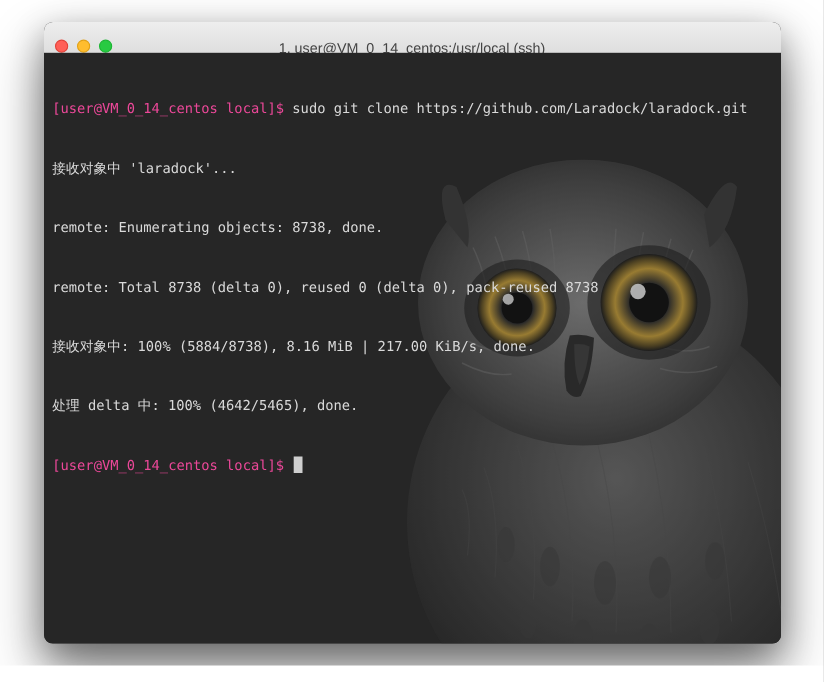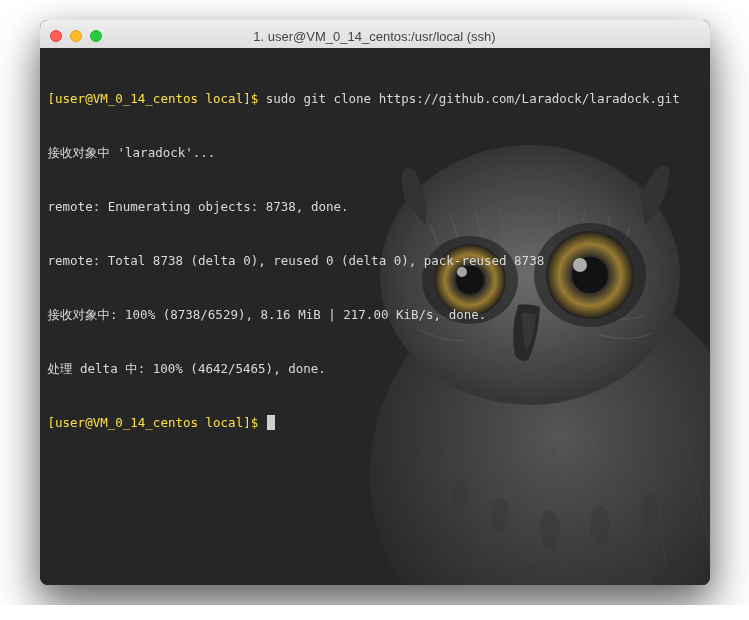--- a/index.html
+++ b/index.html
@@ -22,21 +22,21 @@
       border-radius: 8px;
       overflow: hidden;
       box-shadow: 0 25px 50px rgba(0,0,0,0.45), 0 10px 30px rgba(0,0,0,0.3);
       position: relative;
     }
     .titlebar {
       height: 28px;
       background: linear-gradient(to bottom, #eeeeee, #dcdcdc);
       border-bottom: 1px solid #b8b8b8;
       display: flex;
-      align-items: center;
+      align-items: flex-start;
       padding: 16px 10px;
       position: relative;
     }
     .traffic-lights {
       display: flex;
       gap: 8px;
       align-items: center;
     }
     .traffic-light {
       width: 12px;
@@ -77,21 +77,21 @@
       opacity: 0.7;
       pointer-events: none;
     }
     .terminal-content {
       position: relative;
       z-index: 2;
       white-space: pre-wrap;
       word-break: break-all;
     }
     .line { display: block; }
-    .prompt { color: #fde047; }
+    .prompt { color: #ec4899; }
     .cursor {
       display: inline-block;
       width: 8px;
       height: 15px;
       background: #cfcfcf;
       vertical-align: text-bottom;
       margin-left: 1px;
     }
   </style>
 </head>
@@ -185,18 +185,18 @@
 
       <path d="M218 160 Q230 158 240 162 Q238 195 228 215 Q220 218 215 210 Q210 185 218 160 Z" fill="#2b2b2b"></path>
       <path d="M222 168 Q230 167 236 170 Q234 192 227 205 Q222 195 222 168 Z" fill="#4a4a4a" opacity="0.6"></path>
     </svg>
 
     <div class="terminal-content">
       <span class="line"><span class="prompt">[user@VM_0_14_centos local]$ </span><span>sudo git clone https://github.com/Laradock/laradock.git</span></span>
       <span class="line">接收对象中 'laradock'...</span>
       <span class="line">remote: Enumerating objects: 8738, done.</span>
       <span class="line">remote: Total 8738 (delta 0), reused 0 (delta 0), pack-reused 8738</span>
-      <span class="line">接收对象中: 100% (8738/6529), 8.16 MiB | 217.00 KiB/s, done.</span>
+      <span class="line">接收对象中: 100% (5884/8738), 8.16 MiB | 217.00 KiB/s, done.</span>
       <span class="line">处理 delta 中: 100% (4642/5465), done.</span>
       <span class="line"><span class="prompt">[user@VM_0_14_centos local]$ </span><span class="cursor"></span></span>
     </div>
   </div>
 </div>
 
 </body></html>

